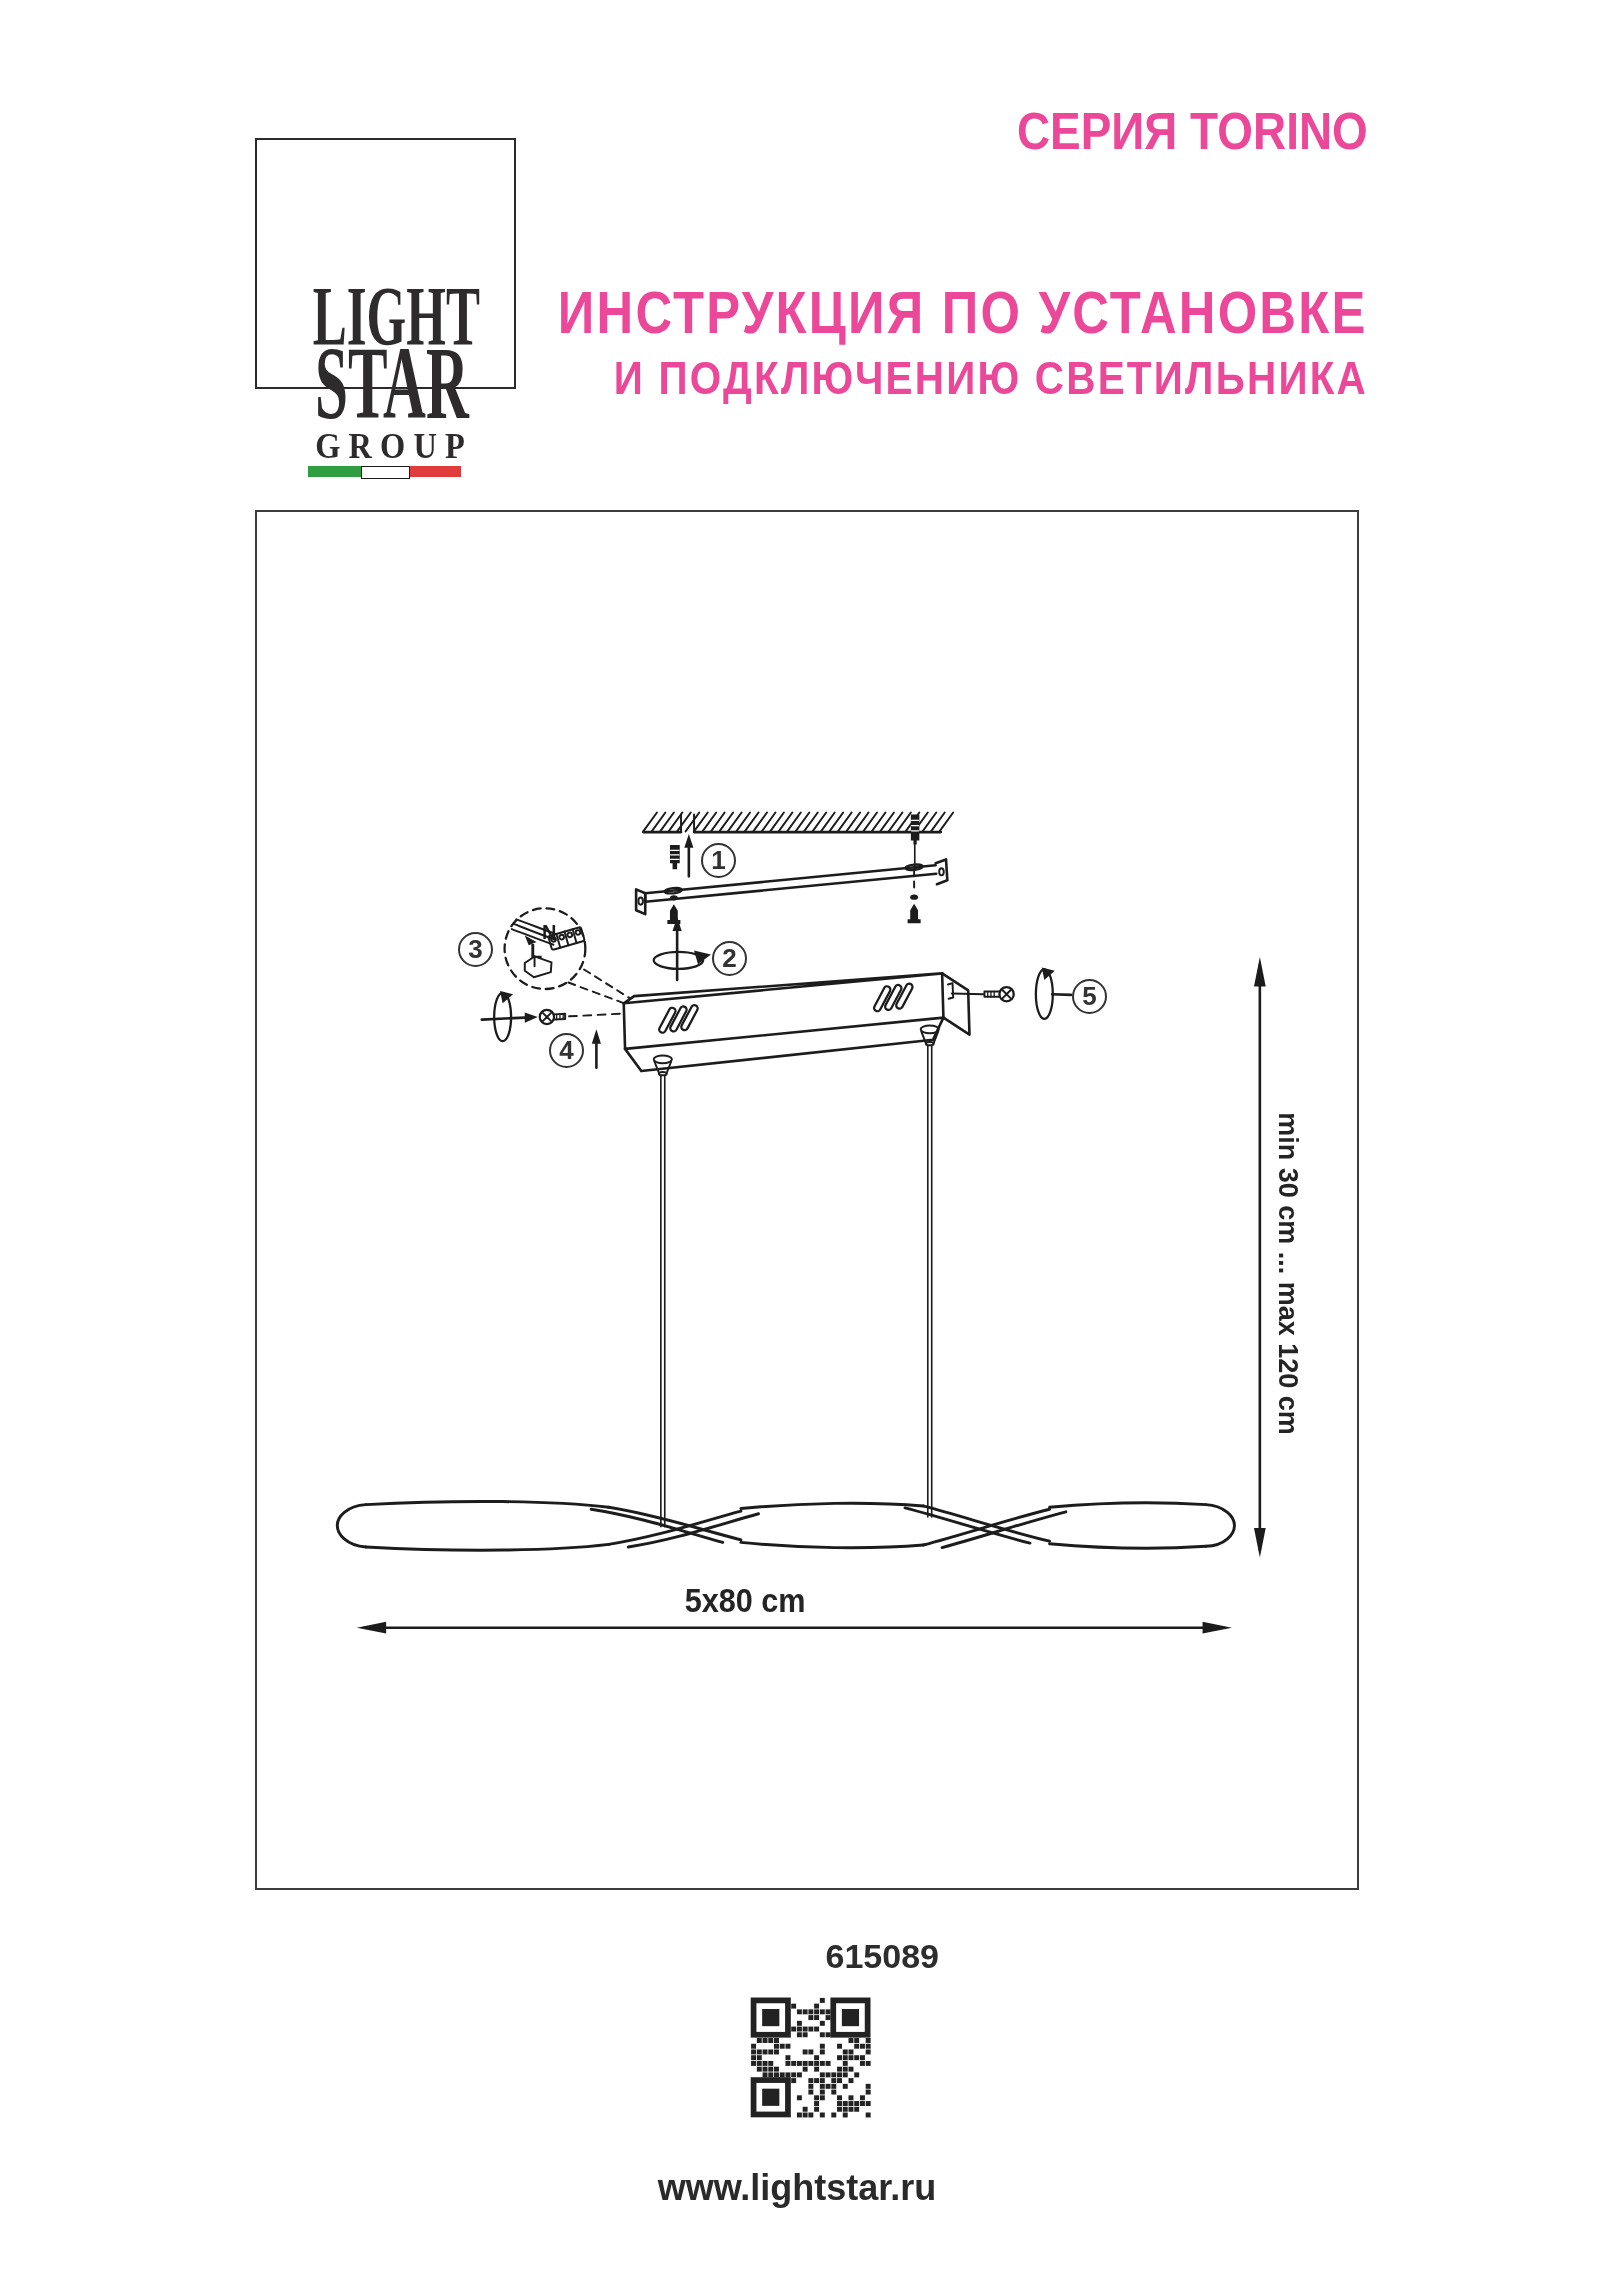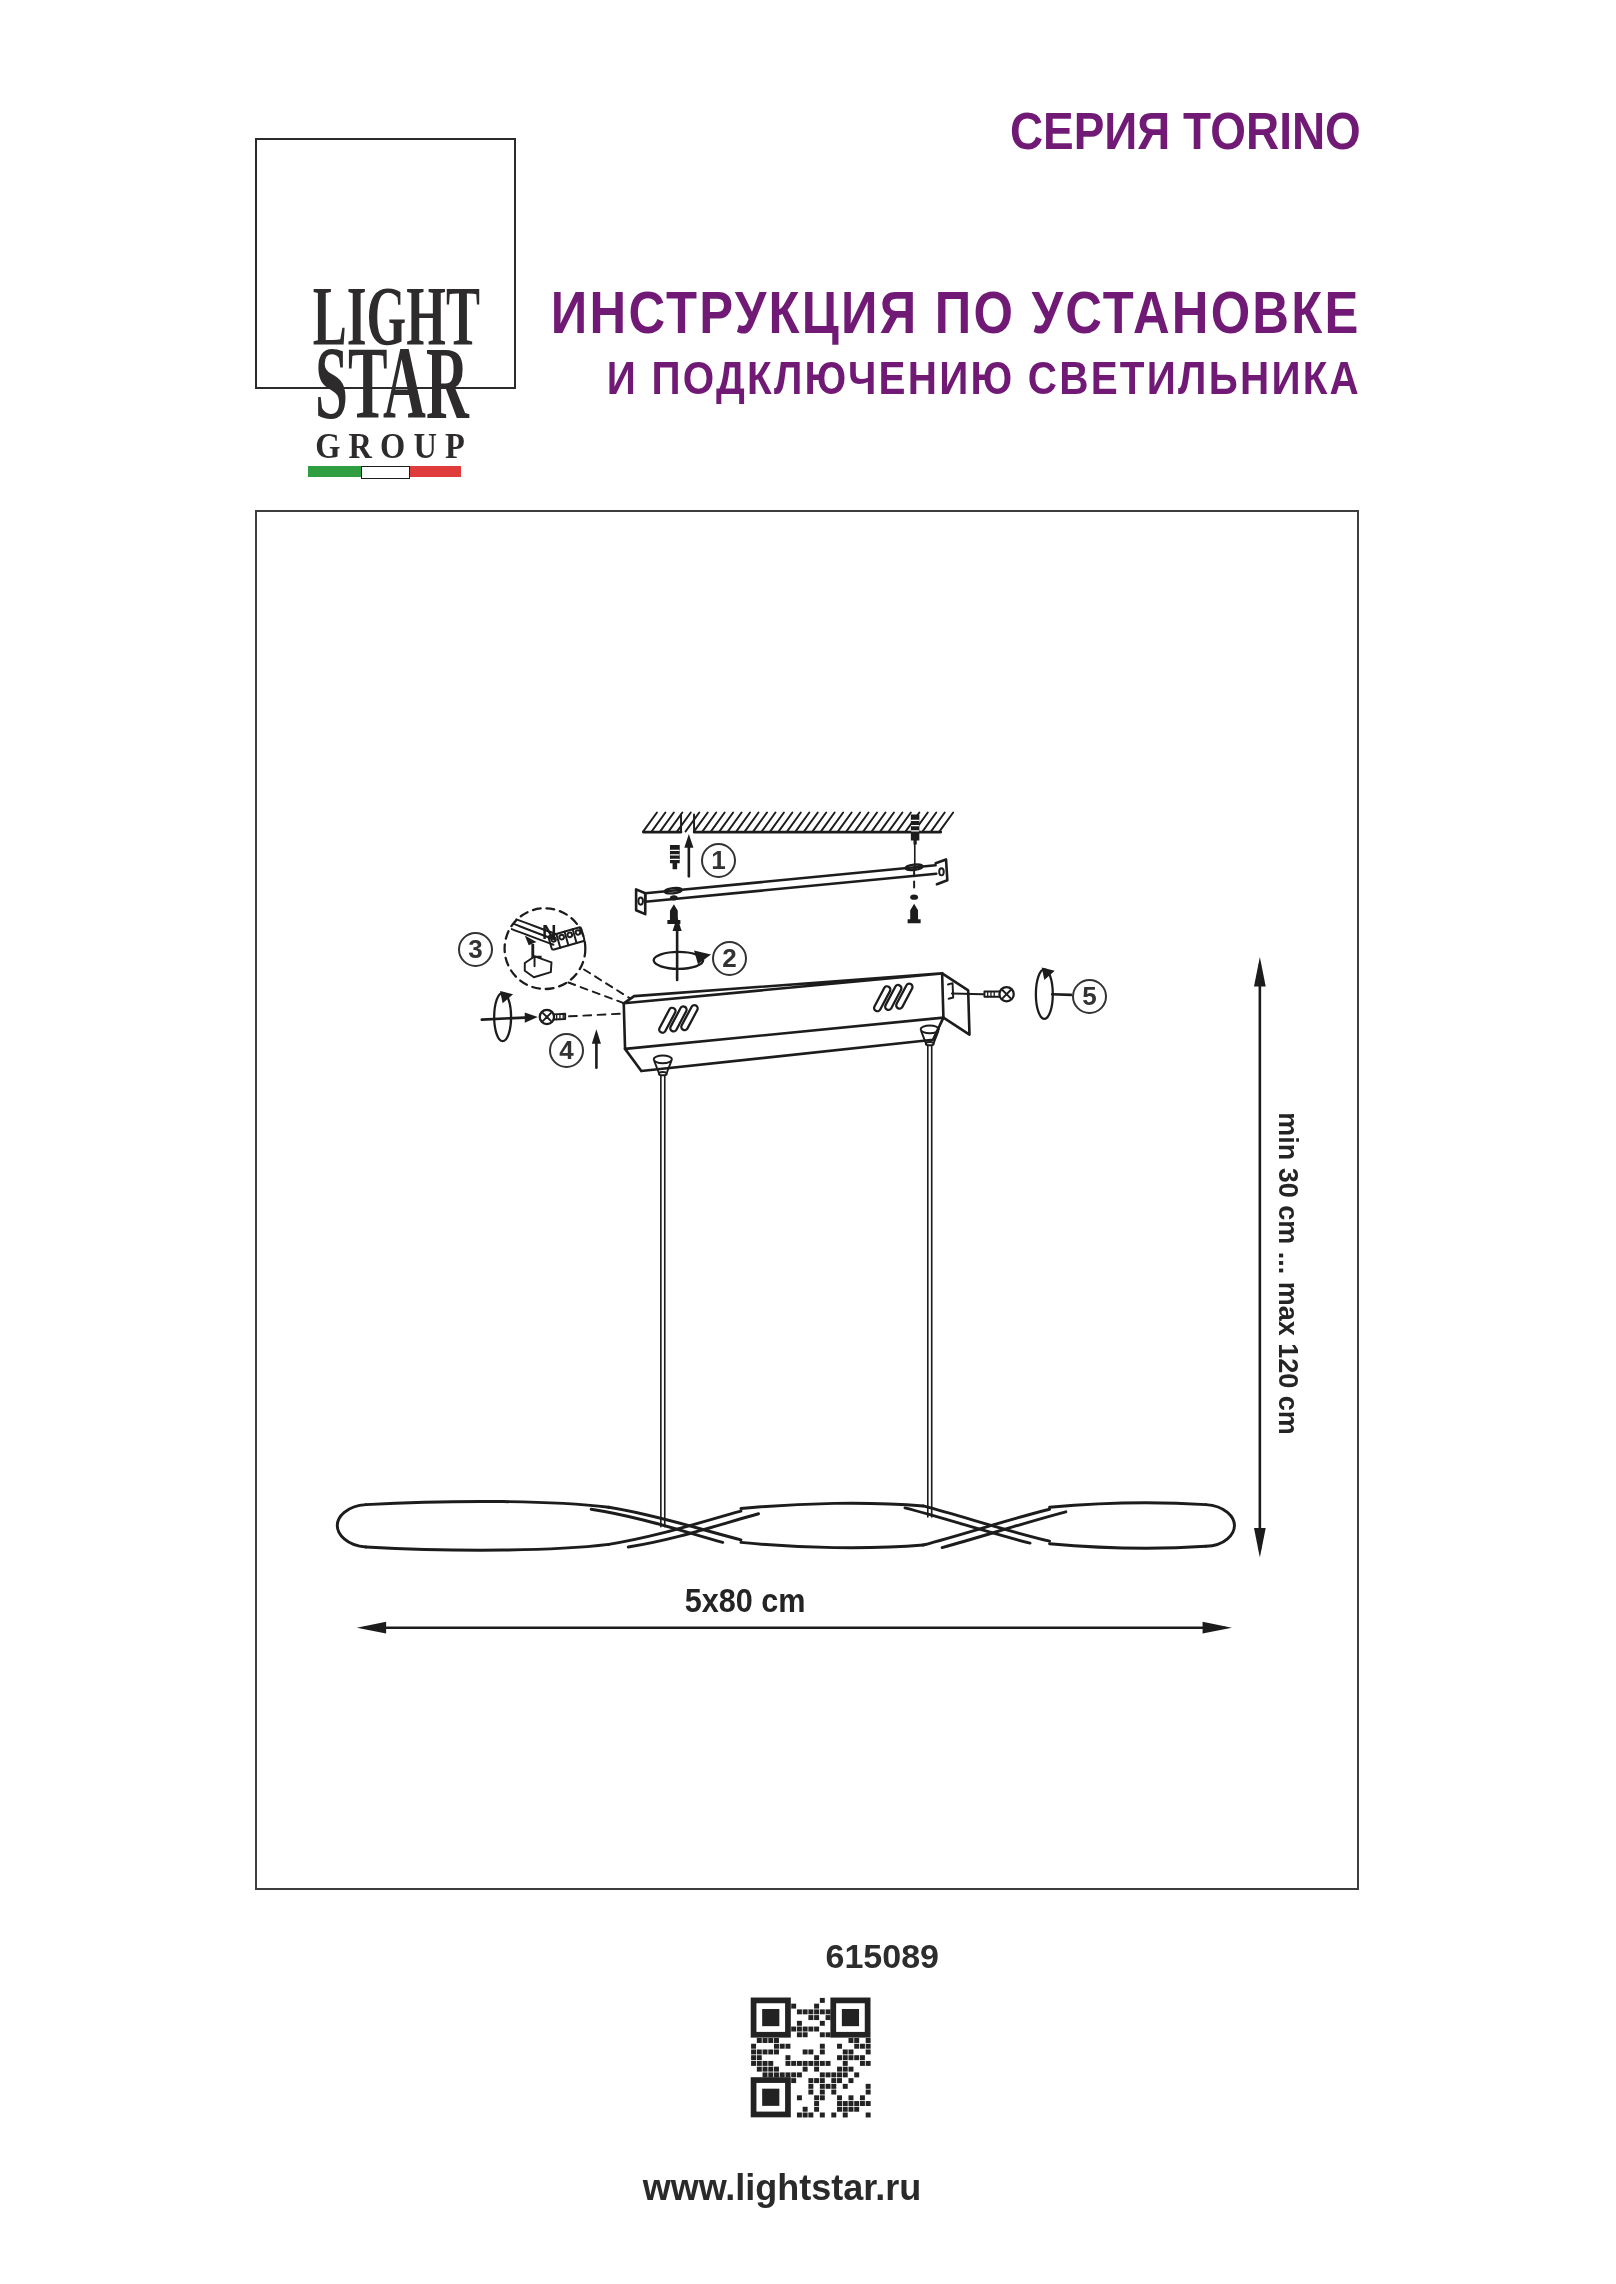--- a/index.html
+++ b/index.html
@@ -12,40 +12,40 @@
   .logo-light{top:134px;font-size:85px;line-height:1;}
   .logo-star{top:191px;font-size:104px;line-height:1;text-decoration:underline;}
   .logo-group{top:288px;font-size:36px;font-weight:700;letter-spacing:9px;text-indent:9px;line-height:1;}
   .sqz{display:inline-block;transform-origin:50% 50%;}
   .flag{left:50%;top:326px;width:156px;height:11px;margin-left:-78px;display:flex;}
   .flag div{height:100%;}
   .flag .fg{width:53px;}
   .flag .fw{width:47px;background:#fff;border:1.3px solid #1c1c1c;}
   .flag .fr{width:51px;}
   
-  .hdr{right:255px;text-align:right;font-weight:700;color:#701a75;white-space:nowrap;}
+  .hdr{right:248px;text-align:right;font-weight:700;color:#ec4899;white-space:nowrap;}
   .hdr .sqz{transform:scaleX(.9);transform-origin:100% 50%;}
   .hdr1{top:102px;font-size:51px;}
   .hdr2{top:167px;font-size:51px;}
   .hdr3{top:279px;font-size:59px;}
   .hdr4{top:335px;font-size:47px;margin-top:15px;}
   .hdr3 .sqz,.hdr4 .sqz{transform:scaleX(.86);letter-spacing:2.6px;}
   
   .frame{left:255px;top:510px;width:1104px;height:1380px;border:2px solid #3d3d3d;box-sizing:border-box;}
   svg.art{left:0;top:0;width:1616px;height:2284px;}
   .step{width:35px;height:35px;border:2.6px solid #333;border-radius:50%;box-sizing:border-box;
         background:#fff;font-size:26px;font-weight:700;color:#333;text-align:center;line-height:30px;}
   .wire-lbl{font-size:20px;font-weight:700;color:#1c1c1c;font-family:"Liberation Sans",sans-serif;}
   .dim-w{left:678px;top:1581px;width:260px;text-align:left;font-size:34px;font-weight:700;}
   .dim-w .sqz{transform:scaleX(.9);}
   .dim-h{left:1059px;top:1258px;width:456px;text-align:center;font-size:27px;font-weight:700;
          transform:rotate(90deg);transform-origin:50% 50%;white-space:nowrap;}
   
   .artnum{left:679px;top:1937px;width:260px;text-align:right;font-size:34px;font-weight:700;color:#2d2d2d;}
-  .site{left:0;top:2167px;width:1564px;text-align:center;font-size:36px;font-weight:700;color:#2a2a2a;}
+  .site{left:0;top:2167px;width:1564px;text-align:center;font-size:36px;font-weight:700;color:#2a2a2a;padding-left:15px;}
 </style>
 </head>
 <body>
 
 <div class="page">
 
   <div class="abs logo-box">
     <div class="abs logo-line logo-light"><span class="sqz" style="transform:scaleX(.60)">LIGHT</span></div>
     <div class="abs logo-line logo-star"><span class="sqz" style="transform:scaleX(.57)">STAR</span></div>
     <div class="abs logo-line logo-group"><span class="sqz" style="transform:scaleX(.9)">GROUP</span></div>

